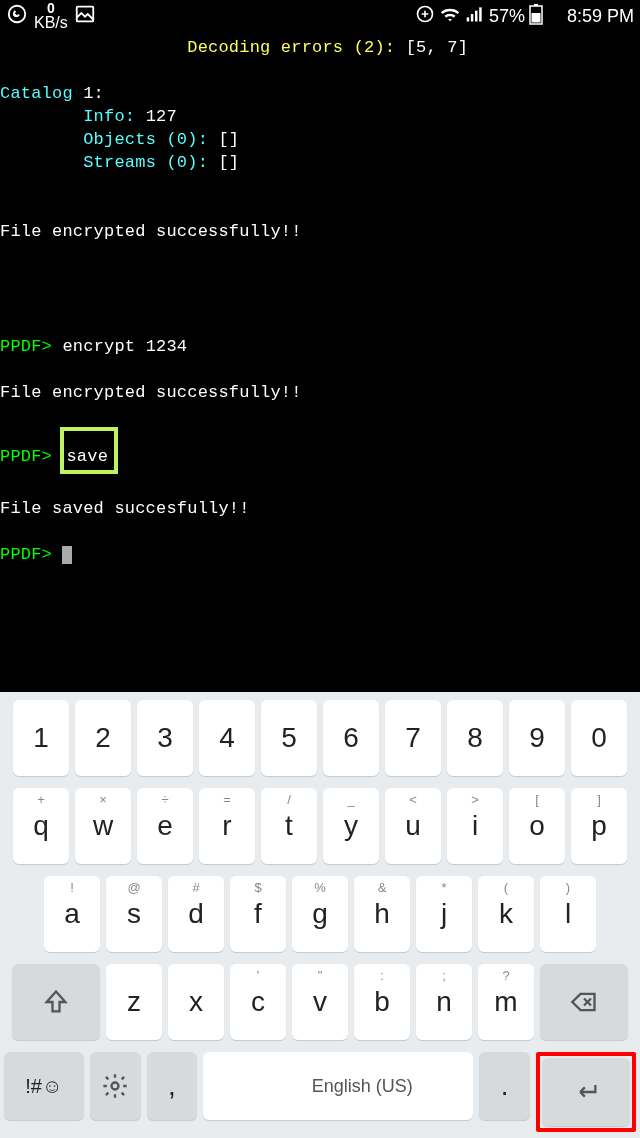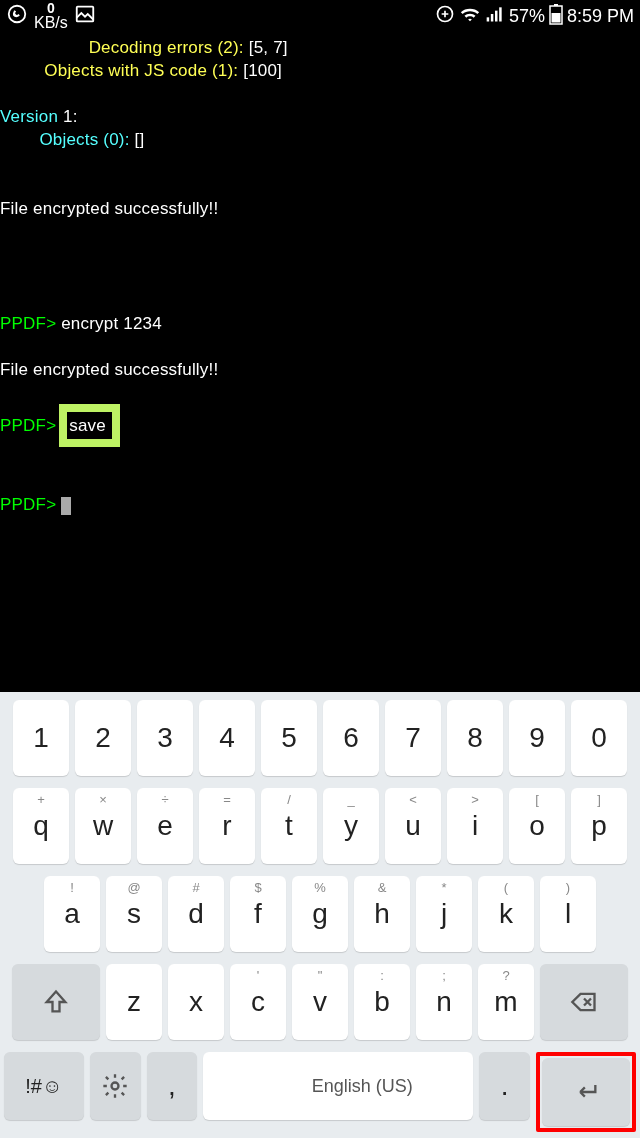--- a/index.html
+++ b/index.html
@@ -1,26 +1,26 @@
 <!DOCTYPE html>
 <html><head>
 <meta charset="utf-8">
 <style>
 *{margin:0;padding:0;box-sizing:border-box;}
 body{width:640px;height:1138px;background:#000;font-family:monospace;overflow:hidden;position:relative;}
 .statusbar{height:32px;background:#000;display:flex;align-items:center;justify-content:space-between;padding:0 6px;color:#fff;font-family:sans-serif;}
 .sb-left{display:flex;align-items:center;gap:6px;}
 .sb-right{display:flex;align-items:center;gap:4px;font-size:18px;}
-.terminal{color:#fff;font-size:17px;line-height:23px;padding:4px 0;font-family:Liberation Sans, sans-serif;letter-spacing:0.2px;}
+.terminal{color:#fff;font-size:17px;line-height:23px;padding:4px 0;font-family:Liberation Mono, monospace;letter-spacing:0.2px;}
 .line{white-space:pre;}
 .yellow{color:#ffff55;}
 .cyan{color:#55ffff;}
 .green{color:#00ff00;}
 .white{color:#ffffff;}
-.highlight-box{border:8px solid #bef264;display:inline-block;padding:2px 6px 2px 2px;margin-left:-2px;}
+.highlight-box{border:4px solid #bef264;display:inline-block;padding:14px 6px 2px 2px;margin-left:-2px;}
 .cursor{display:inline-block;width:10px;height:18px;background:#aaa;vertical-align:middle;}
 .keyboard{position:absolute;bottom:0;left:0;right:0;background:#e8ecef;font-family:sans-serif;padding:8px 4px 6px 4px;}
 .krow{display:flex;justify-content:center;gap:6px;margin-bottom:12px;}
 .krow:last-child{margin-bottom:0;}
 .key{background:#fff;border-radius:6px;display:flex;flex-direction:column;align-items:center;justify-content:center;height:76px;width:56px;position:relative;color:#222;box-shadow:0 1px 1px rgba(0,0,0,0.15);}
 .key .sup{font-size:13px;color:#888;position:absolute;top:4px;}
 .key .main{font-size:28px;color:#222;}
 .key.wide{width:88px;}
 .key.space{flex:1;background:#fff;font-size:18px;color:#555;min-width:270px;padding-left:48px;}
 .key.fn{background:#d6dadd;}
@@ -74,43 +74,45 @@
         </svg>
     </span>
     <span>57%</span>
     <span>
       <svg width="14" height="22" viewBox="0 0 14 22" fill="none">
           <rect x="1" y="3" width="12" height="18" stroke="#fff" stroke-width="1.5"></rect>
           <rect x="2.5" y="10" width="9" height="9.5" fill="#fff"></rect>
           <rect x="5" y="1" width="4" height="2" fill="#fff"></rect>
         </svg>
     </span>
-    <span style="margin-left:0;">8:59 PM</span>
+    <span style="margin-left:20px;">8:59 PM</span>
   </div>
 </div>
 
 <div class="terminal">
 <div class="line">                  <span class="yellow">Decoding errors (2): </span><span class="white">[5, 7]</span></div>
-<div class="line">         <span class="yellow">Objects with JS code (1): </span><span class="white">[100]</span></div>
-<div class="line"> </div>
-<div class="line"><span class="cyan">Version </span><span class="white">1:</span></div>
+<div class="line"> </div>
+<div class="line"><span class="cyan">Catalog </span><span class="white">1:</span></div>
+<div class="line">        <span class="cyan">Info: </span><span class="white">127</span></div>
 <div class="line">        <span class="cyan">Objects (0): </span><span class="white">[]</span></div>
+<div class="line">        <span class="cyan">Streams (0): </span><span class="white">[]</span></div>
 <div class="line"> </div>
 <div class="line"> </div>
 <div class="line white">File encrypted successfully!!</div>
 <div class="line"> </div>
 <div class="line"> </div>
 <div class="line"> </div>
 <div class="line"> </div>
 <div class="line"><span class="green">PPDF&gt; </span><span class="white">encrypt 1234</span></div>
 <div class="line"> </div>
 <div class="line white">File encrypted successfully!!</div>
 <div class="line"> </div>
 <div class="line"><span class="green">PPDF&gt; </span><span class="highlight-box"><span class="white">save</span></span></div>
 <div class="line"> </div>
+<div class="line white">File saved succesfully!!</div>
 <div class="line"> </div>
 <div class="line"><span class="green">PPDF&gt; </span><span class="cursor"></span></div>
 </div>
 
 <div class="keyboard">
   <div class="krow">
     <div class="key">
         <span class="main">1</span>
       </div>
     <div class="key">

